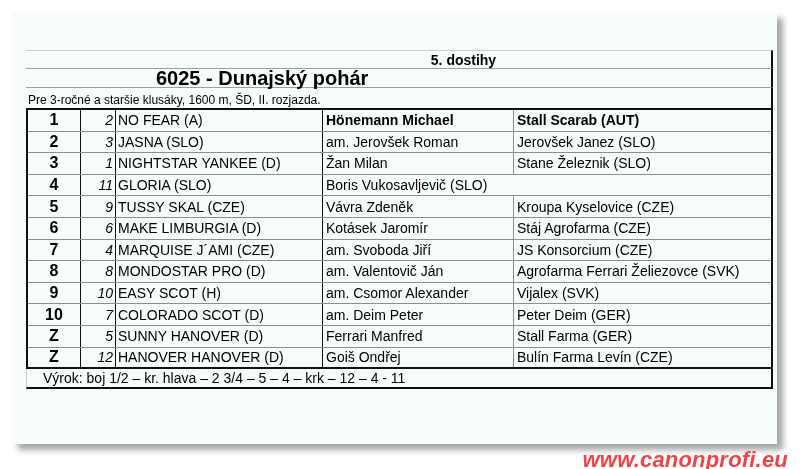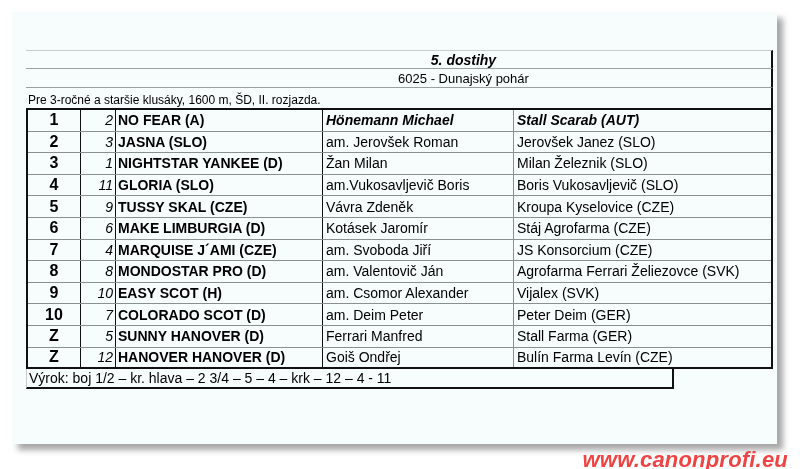--- a/index.html
+++ b/index.html
@@ -14,43 +14,43 @@
   }
   .sheet {
     position:absolute; left:26px; top:50px; width:747px;
   }
   .row { display:flex; box-sizing:border-box; width:747px; }
   .title-row {
     height:19px; border-top:1px solid #c8cccc; border-bottom:1px solid #9aa0a0;
     border-right:2px solid #111;
     justify-content:center; align-items:center; font-weight:bold; font-size:14px;
   }
-  .title-row span { padding-left:130px;font-style:italic; }
+  .title-row span { padding-left:130px; }
   .subtitle-row {
     height:19px; border-bottom:1px solid #9aa0a0; border-right:2px solid #111;
-    justify-content:center; align-items:center; font-weight:normal; font-size:13px;
+    align-items:center; font-weight:bold; font-size:20px;
   }
   .subtitle-row span { padding-left:130px; }
   .cond-row {
     height:20px; border-right:2px solid #111; align-items:flex-end;
     font-size:12px; padding-left:2px; padding-bottom:1px;
   }
   .tbl { border-left:2px solid #111; border-right:2px solid #111; border-top:2px solid #111; }
   .entry { height:21.6px; border-bottom:1px solid #8a8f8f; width:743px; }
   .entry:last-child { border-bottom:2px solid #111; }
   .c { box-sizing:border-box; display:flex; align-items:center; font-size:14px; overflow:hidden; white-space:nowrap; }
   .c-place { width:53px; justify-content:center; font-weight:bold; font-size:16px; border-right:1px solid #111; }
   .c-num { width:35px; justify-content:flex-end; font-style:italic; padding-right:2px; border-right:1px solid #111; }
-  .c-horse { width:207px; font-weight:bold; padding-left:2px; border-right:1px solid #111; }
+  .c-horse { width:207px; font-weight:normal; padding-left:2px; border-right:1px solid #111; }
   .c-driver { width:191px; padding-left:3px; border-right:1px solid #8a8f8f; }
   .c-owner { width:257px; padding-left:3px; }
-  .entry.hdr .c-driver, .entry.hdr .c-owner { font-weight:bold;font-style:italic; }
+  .entry.hdr .c-driver, .entry.hdr .c-owner { font-weight:bold; }
   .result-row {
-    height:20px; width:648px; border-left:1px solid #ccc; border-right:2px solid #111; border-bottom:2px solid #111;
-    align-items:center; font-size:14px; padding-left:2px; box-sizing:border-box;
+    height:20px; width:747px; border-left:1px solid #ccc; border-right:2px solid #111; border-bottom:2px solid #111;
+    align-items:center; font-size:14px; padding-left:16px; box-sizing:border-box;
   }
   .watermark {
     position:absolute; right:12px; top:447px; font-size:22px; font-style:italic; font-weight:bold;
     color:#ef4444; letter-spacing:0.2px;
   }
 </style>
 </head>
 <body>
 
 <div class="paper"></div>
@@ -77,27 +77,26 @@
         <div class="c c-num">3</div>
         <div class="c c-horse">JASNA (SLO)</div>
         <div class="c c-driver">am. Jerovšek Roman</div>
         <div class="c c-owner">Jerovšek Janez (SLO)</div>
       </div>
       <div class="row entry">
         <div class="c c-place">3</div>
         <div class="c c-num">1</div>
         <div class="c c-horse">NIGHTSTAR YANKEE (D)</div>
         <div class="c c-driver">Žan Milan</div>
-        <div class="c c-owner">Milan Železnik (SLO)</div>
+        <div class="c c-owner">Stane Železnik (SLO)</div>
       </div>
       <div class="row entry">
         <div class="c c-place">4</div>
         <div class="c c-num">11</div>
         <div class="c c-horse">GLORIA (SLO)</div>
-        <div class="c c-driver">am.Vukosavljevič Boris</div>
         <div class="c c-owner">Boris Vukosavljevič (SLO)</div>
       </div>
       <div class="row entry">
         <div class="c c-place">5</div>
         <div class="c c-num">9</div>
         <div class="c c-horse">TUSSY SKAL (CZE)</div>
         <div class="c c-driver">Vávra Zdeněk</div>
         <div class="c c-owner">Kroupa Kyselovice (CZE)</div>
       </div>
       <div class="row entry">

